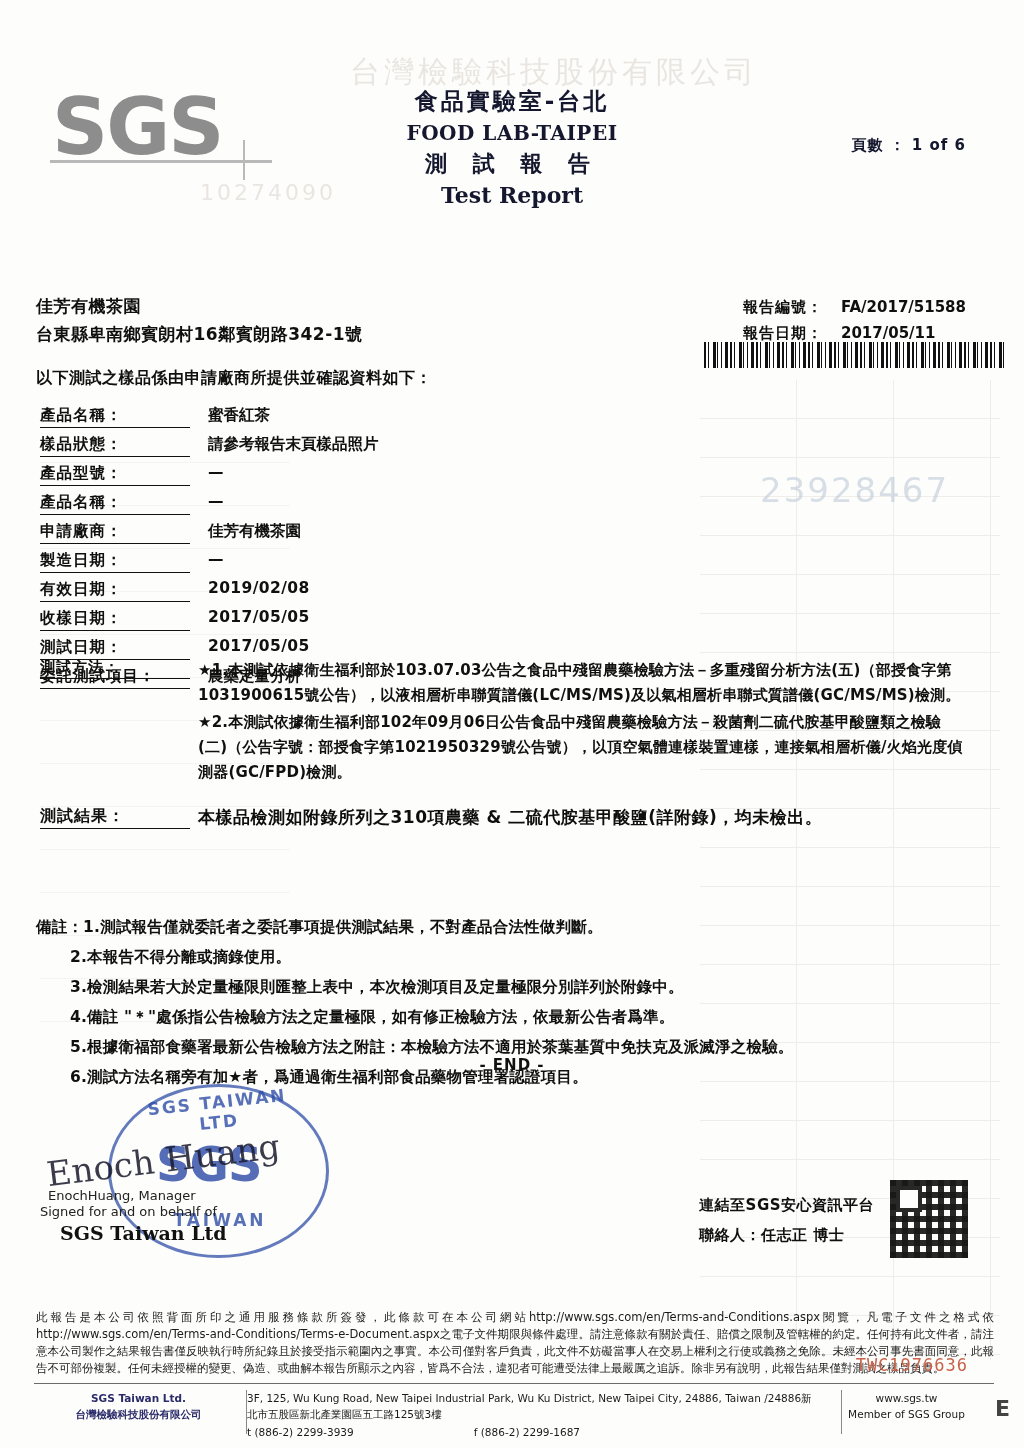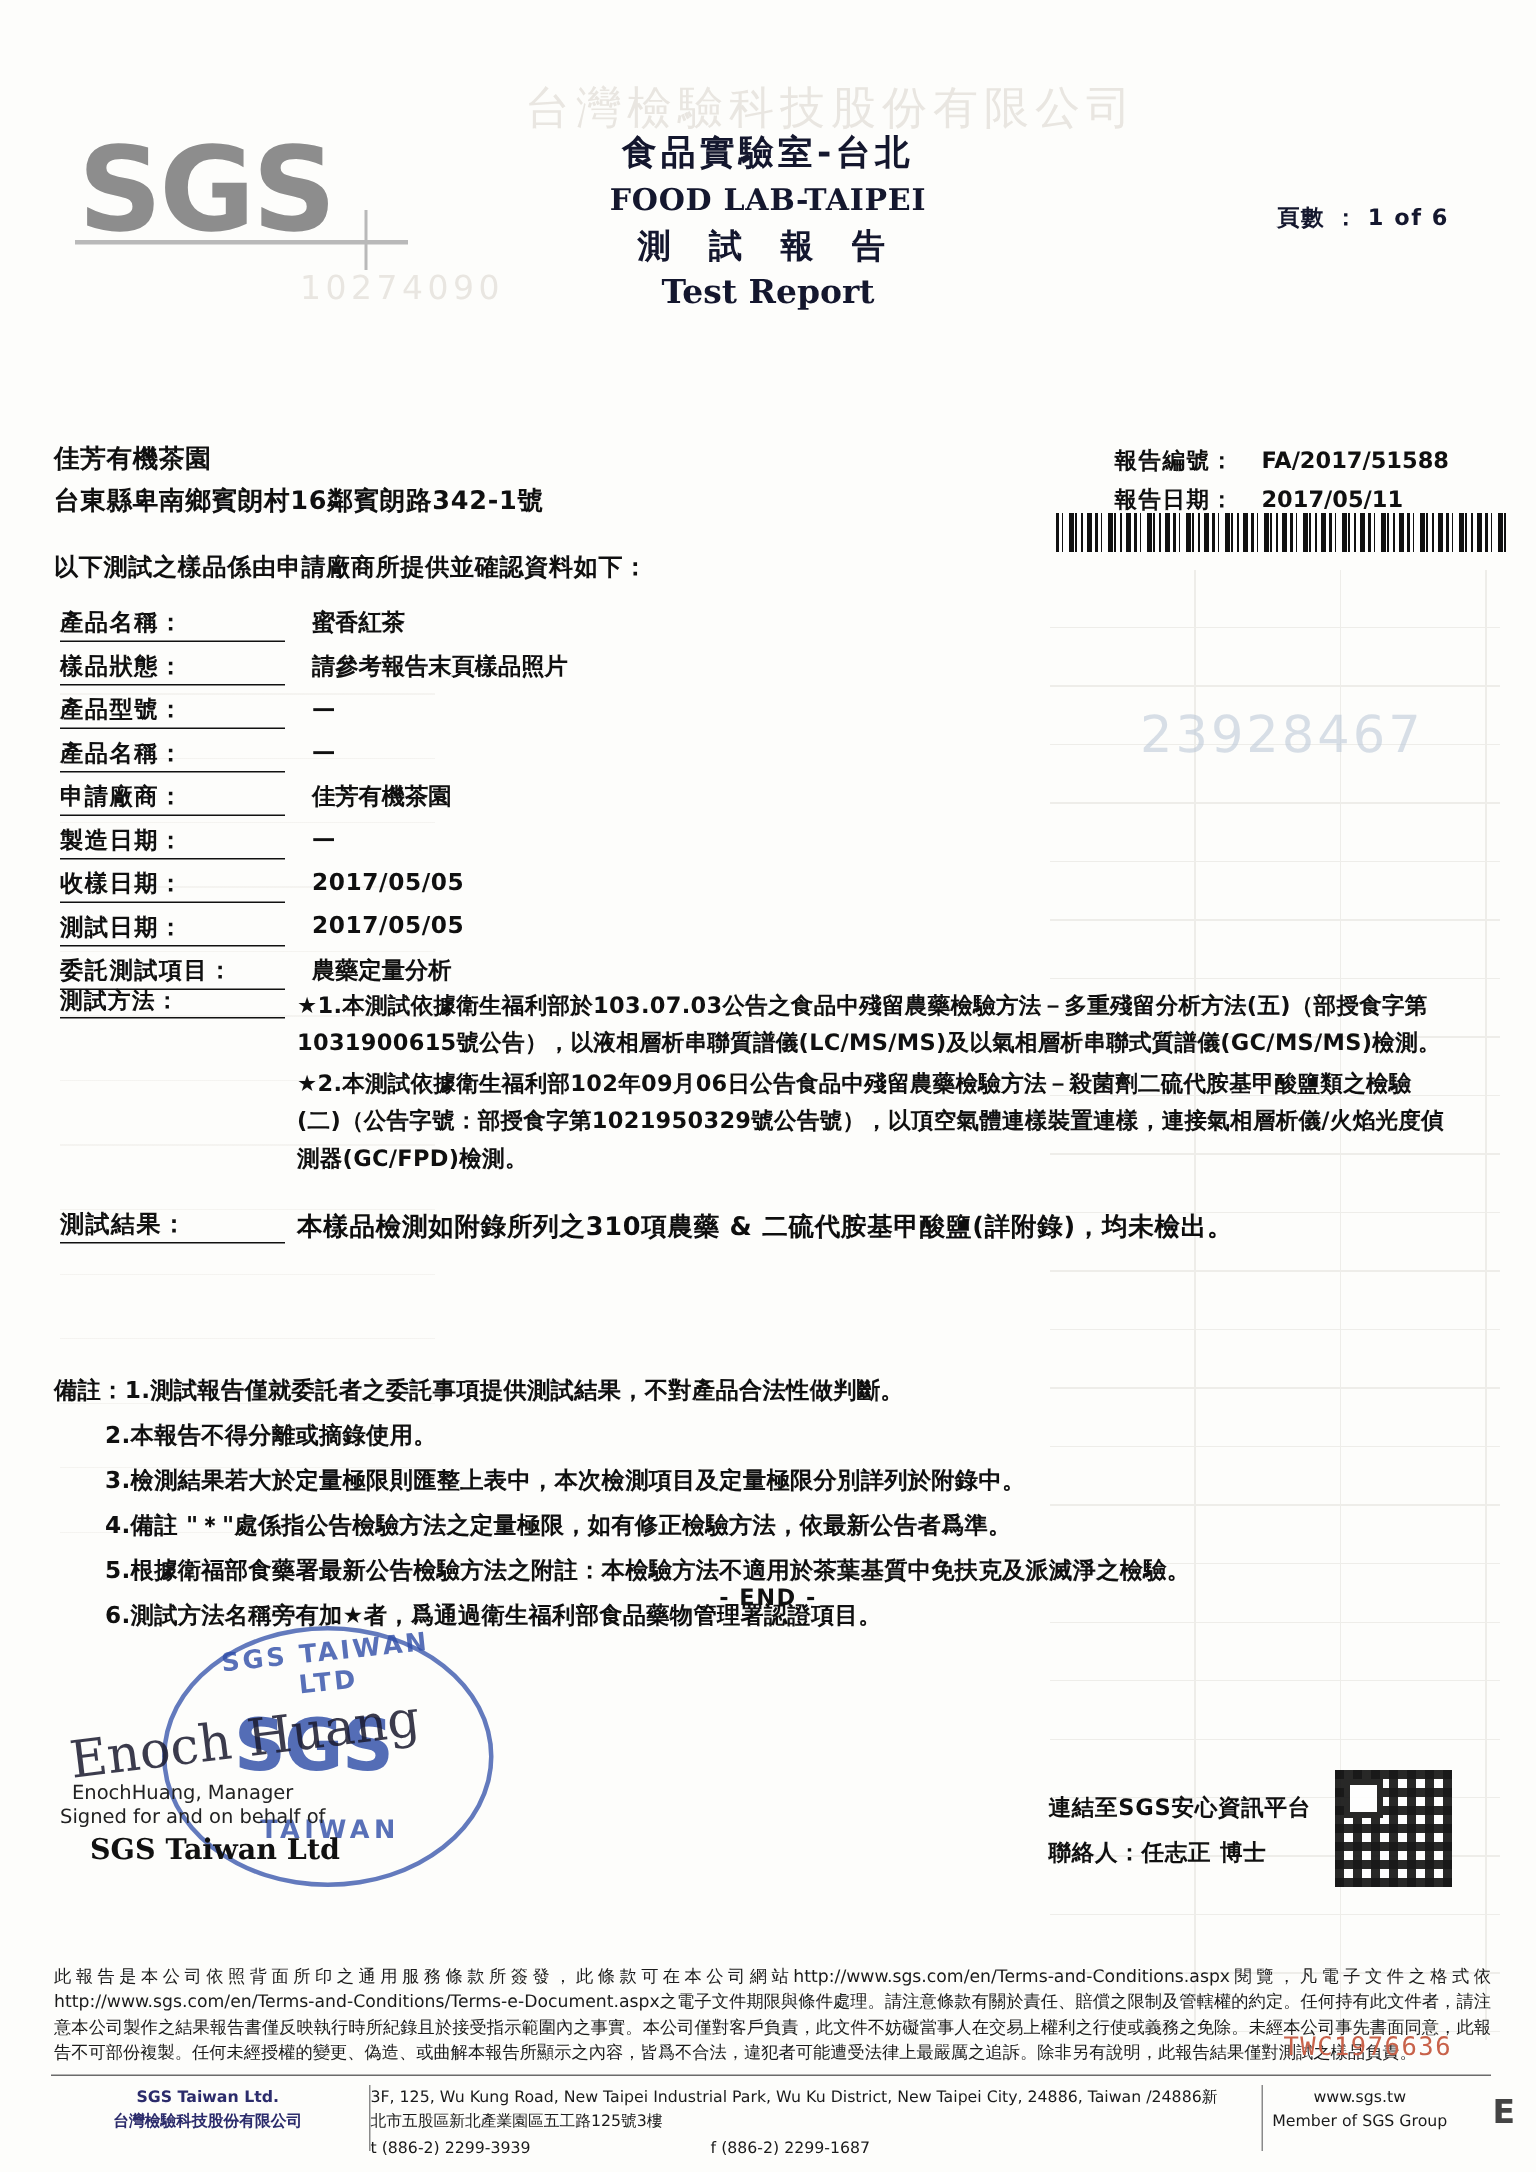--- a/index.html
+++ b/index.html
@@ -288,20 +288,24 @@
       </div>
     <div class="frow">
         <span class="flabel">申請廠商：</span>
         <span class="fvalue">佳芳有機茶園</span>
       </div>
     <div class="frow">
         <span class="flabel">製造日期：</span>
         <span class="fvalue">—</span>
       </div>
     <div class="frow">
+        <span class="flabel">有效日期：</span>
+        <span class="fvalue num">2019/02/08</span>
+      </div>
+    <div class="frow">
         <span class="flabel">收樣日期：</span>
         <span class="fvalue num">2017/05/05</span>
       </div>
     <div class="frow">
         <span class="flabel">測試日期：</span>
         <span class="fvalue num">2017/05/05</span>
       </div>
     <div class="frow">
         <span class="flabel">委託測試項目：</span>
         <span class="fvalue">農藥定量分析</span>

